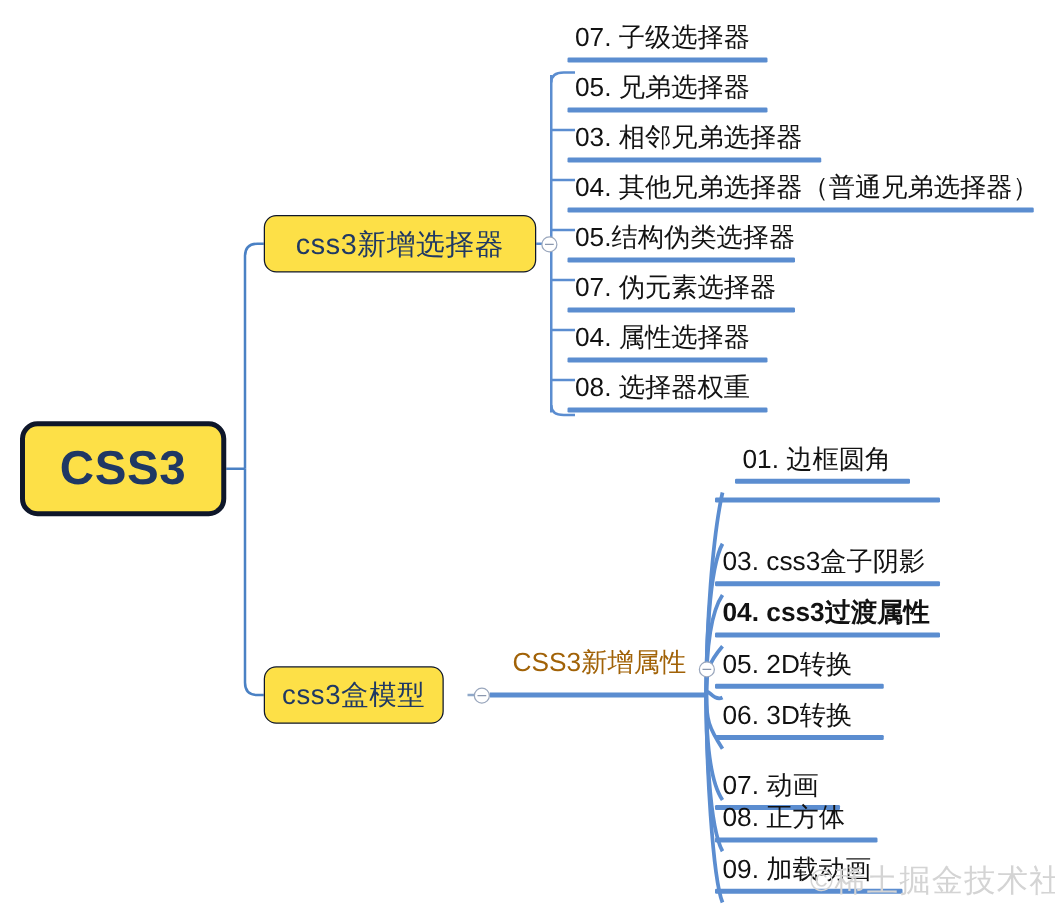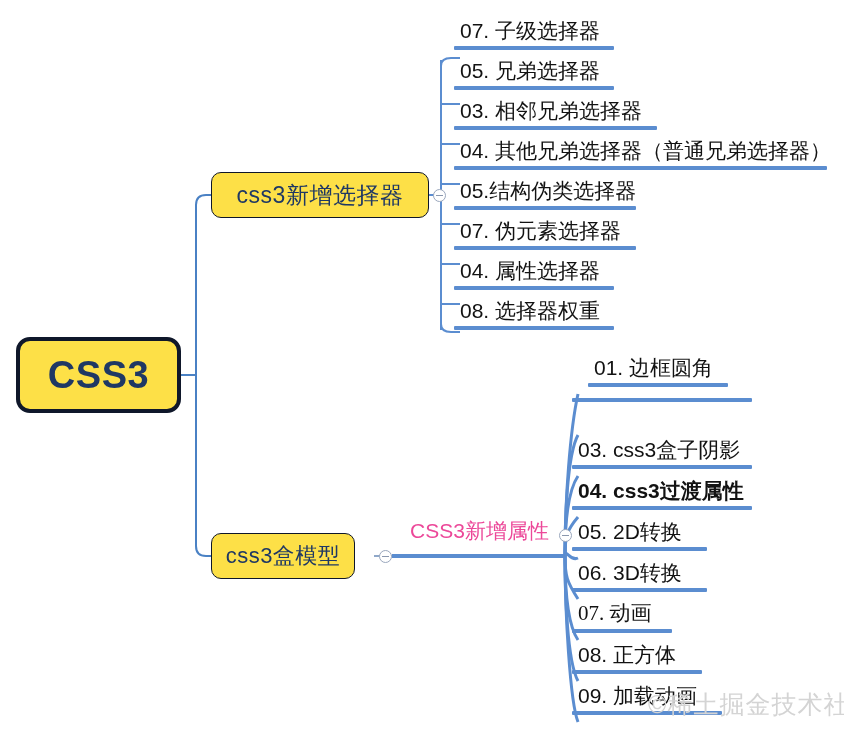--- a/index.html
+++ b/index.html
@@ -79,21 +79,21 @@
   .leaf .leaf-rule {
     display: block;
     height: 4px;
     background: #5b8dd0;
     border-radius: 1px;
   }
 
   
   .branch-label {
     position: absolute;
-    color: #ec4899;
+    color: #a16207;
     white-space: nowrap;
     line-height: 1;
   }
   .branch-label .leaf-text {
     display: block;
     font-size: 21px;
     padding: 0 4px 5px 6px;
     text-align: center;
   }
 
@@ -232,21 +232,21 @@
     <span class="leaf-rule"></span>
   </div>
   <div class="leaf" style="left:572px; top:521px; width:135px;">
     <span class="leaf-text">05. 2D转换</span>
     <span class="leaf-rule"></span>
   </div>
   <div class="leaf" style="left:572px; top:562px; width:135px;">
     <span class="leaf-text">06. 3D转换</span>
     <span class="leaf-rule"></span>
   </div>
-  <div class="leaf" style="left:572px; top:603px; width:100px;font-family:Liberation Serif, serif;">
+  <div class="leaf" style="left:572px; top:618px; width:100px;">
     <span class="leaf-text">07. 动画</span>
     <span class="leaf-rule"></span>
   </div>
   <div class="leaf" style="left:572px; top:644px; width:130px;">
     <span class="leaf-text">08. 正方体</span>
     <span class="leaf-rule"></span>
   </div>
   <div class="leaf" style="left:572px; top:685px; width:150px;">
     <span class="leaf-text">09. 加载动画</span>
     <span class="leaf-rule"></span>

